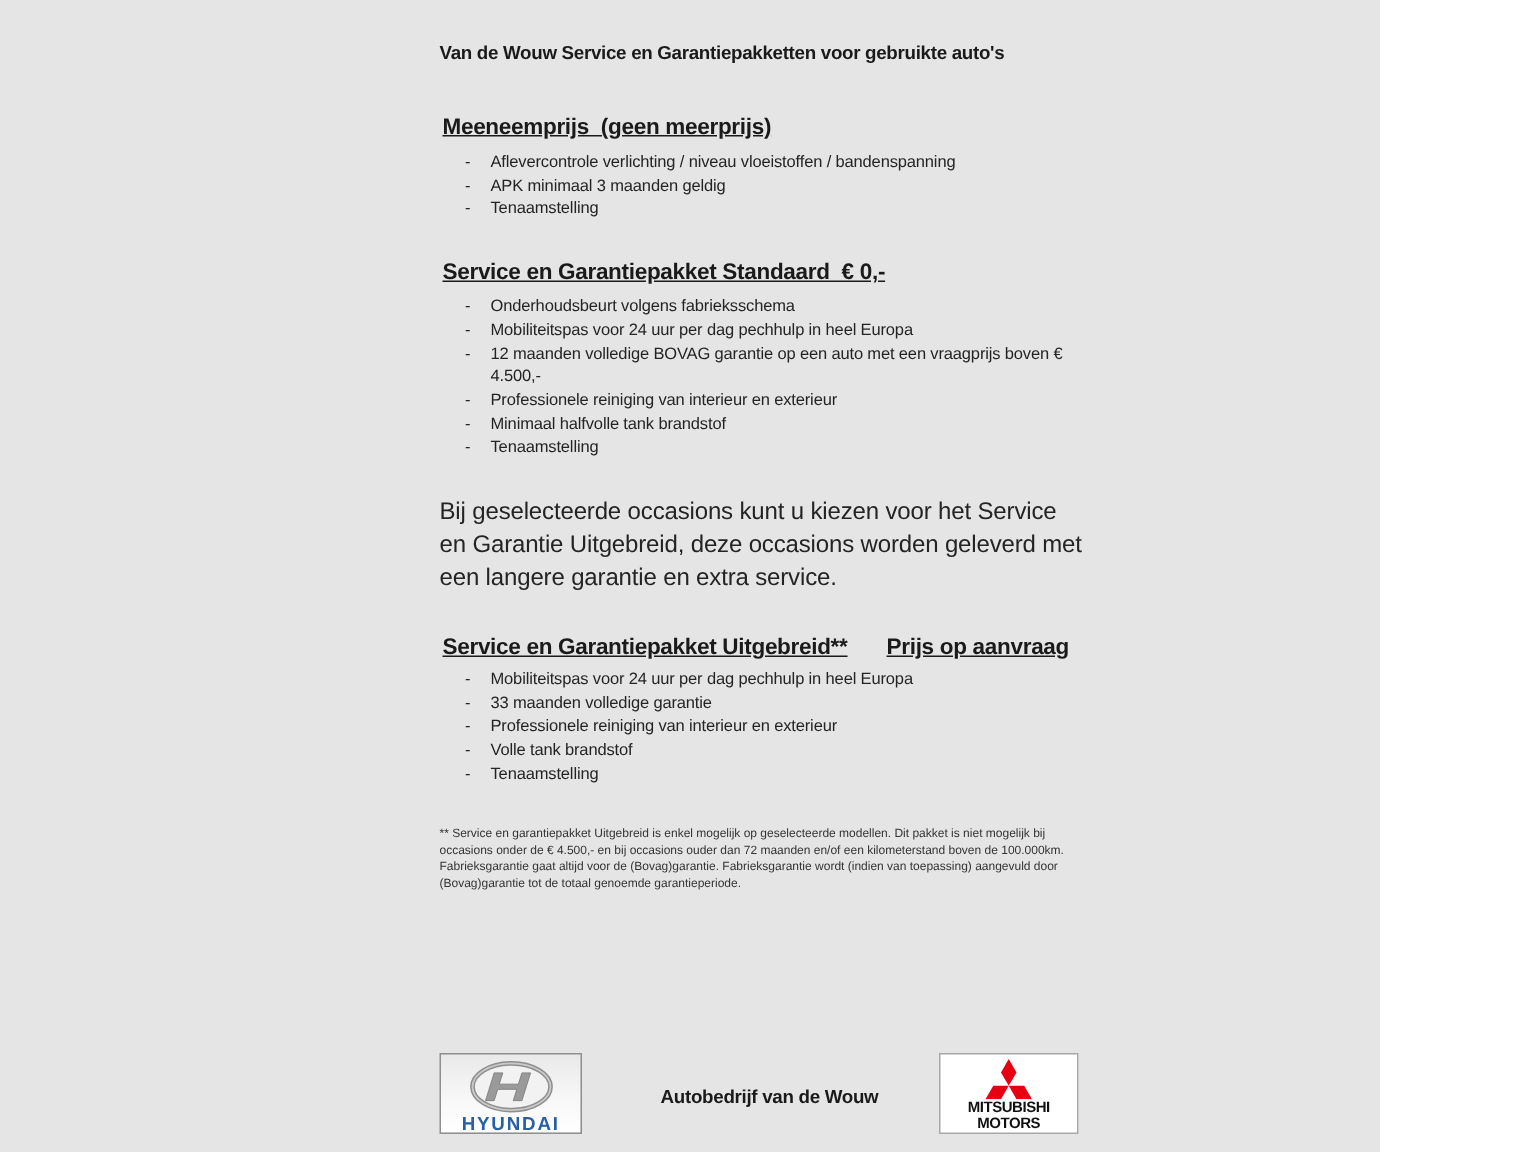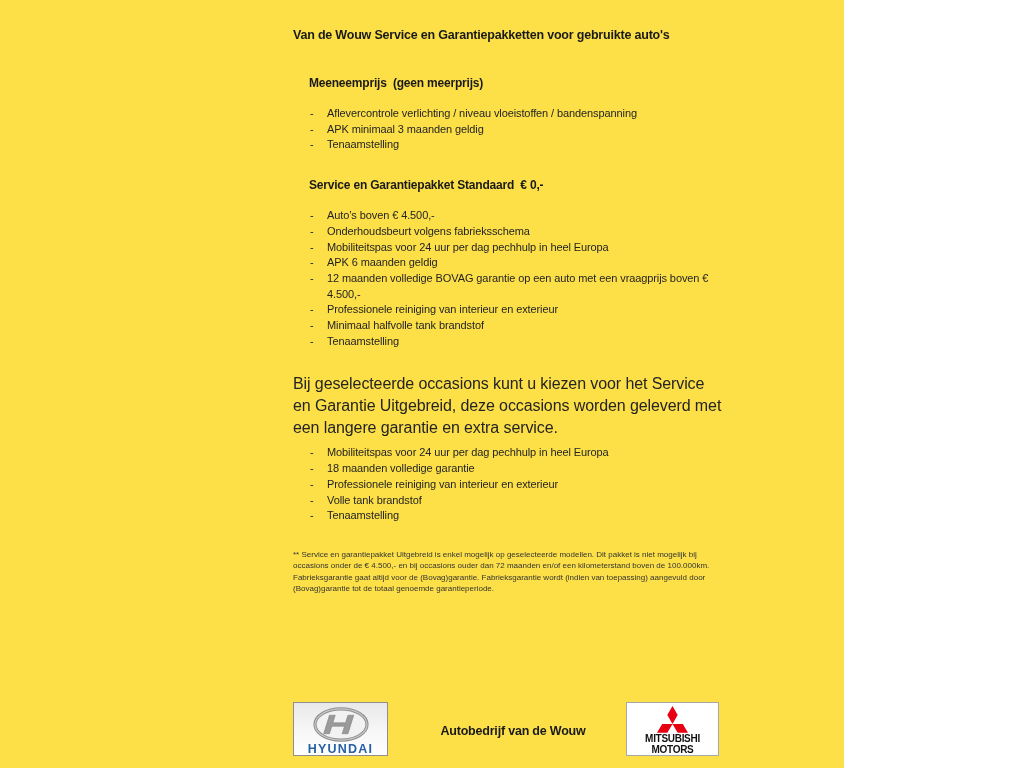--- a/index.html
+++ b/index.html
@@ -4,44 +4,45 @@
 <style>
   * { box-sizing: border-box; }
   html, body { margin: 0; padding: 0; }
   body {
     width: 1024px; height: 768px;
     background: #ffffff;
     font-family: "Liberation Sans", sans-serif;
     color: #222222;
     overflow: hidden;
   }
-  .page { position: relative; width: 844px; height: 768px; background: #fde047; }
+  .page { position: relative; width: 920px; height: 768px; background: #e5e5e5; }
 
   .content {
     position: absolute;
     left: 293px; top: 28px;
     width: 430px;
   }
 
   .doc-title {
     margin: 0;
     font-size: 12.5px;
     font-weight: bold;
     color: #1a1a1a;
     letter-spacing: -0.2px;
     white-space: pre-wrap;
   }
 
   .section-heading {
-    margin: 16px;
-    font-size: 12px;
+    margin: 2px;
+    font-size: 15px;
     font-weight: bold;
     color: #1a1a1a;
     letter-spacing: -0.2px;
     white-space: pre-wrap;
+    text-decoration: underline;
   }
   .heading-meeneemprijs { margin-top: 34px; }
   .heading-standaard    { margin-top: 25px; }
   .heading-uitgebreid   { margin-top: 26px; display: flex; }
   .heading-price        { margin-left: 26px; }
 
   ul.dash-list {
     list-style: none;
     margin: 8px 0 0 0;
     padding: 0 0 0 34px;
@@ -144,35 +145,37 @@
 
     <h2 class="section-heading heading-meeneemprijs">Meeneemprijs  (geen meerprijs)</h2>
     <ul class="dash-list list-meeneemprijs">
       <li>Aflevercontrole verlichting / niveau vloeistoffen / bandenspanning</li>
       <li>APK minimaal 3 maanden geldig</li>
       <li>Tenaamstelling</li>
     </ul>
 
     <h2 class="section-heading heading-standaard">Service en Garantiepakket Standaard  € 0,-</h2>
     <ul class="dash-list list-standaard">
-      <li>Auto’s boven € 4.500,-</li>
       <li>Onderhoudsbeurt volgens fabrieksschema</li>
       <li>Mobiliteitspas voor 24 uur per dag pechhulp in heel Europa</li>
-      <li>APK 6 maanden geldig</li>
       <li>12 maanden volledige BOVAG garantie op een auto met een vraagprijs boven € 4.500,-</li>
       <li>Professionele reiniging van interieur en exterieur</li>
       <li>Minimaal halfvolle tank brandstof</li>
       <li>Tenaamstelling</li>
     </ul>
 
     <p class="intro-paragraph">Bij geselecteerde occasions kunt u kiezen voor het Service en Garantie Uitgebreid, deze occasions worden geleverd met een langere garantie en extra service.</p>
 
+    <h2 class="section-heading heading-uitgebreid">
+      <span>Service en Garantiepakket Uitgebreid**</span>
+      <span class="heading-price">Prijs op aanvraag</span>
+    </h2>
     <ul class="dash-list list-uitgebreid">
       <li>Mobiliteitspas voor 24 uur per dag pechhulp in heel Europa</li>
-      <li>18 maanden volledige garantie</li>
+      <li>33 maanden volledige garantie</li>
       <li>Professionele reiniging van interieur en exterieur</li>
       <li>Volle tank brandstof</li>
       <li>Tenaamstelling</li>
     </ul>
 
     <p class="footnote">** Service en garantiepakket Uitgebreid is enkel mogelijk op geselecteerde modellen. Dit pakket is niet mogelijk bij occasions onder de € 4.500,- en bij occasions ouder dan 72 maanden en/of een kilometerstand boven de 100.000km.  Fabrieksgarantie gaat altijd voor de (Bovag)garantie. Fabrieksgarantie wordt (indien van toepassing) aangevuld door (Bovag)garantie tot de totaal genoemde garantieperiode.</p>
   </div>
 
   <div class="footer">
 

